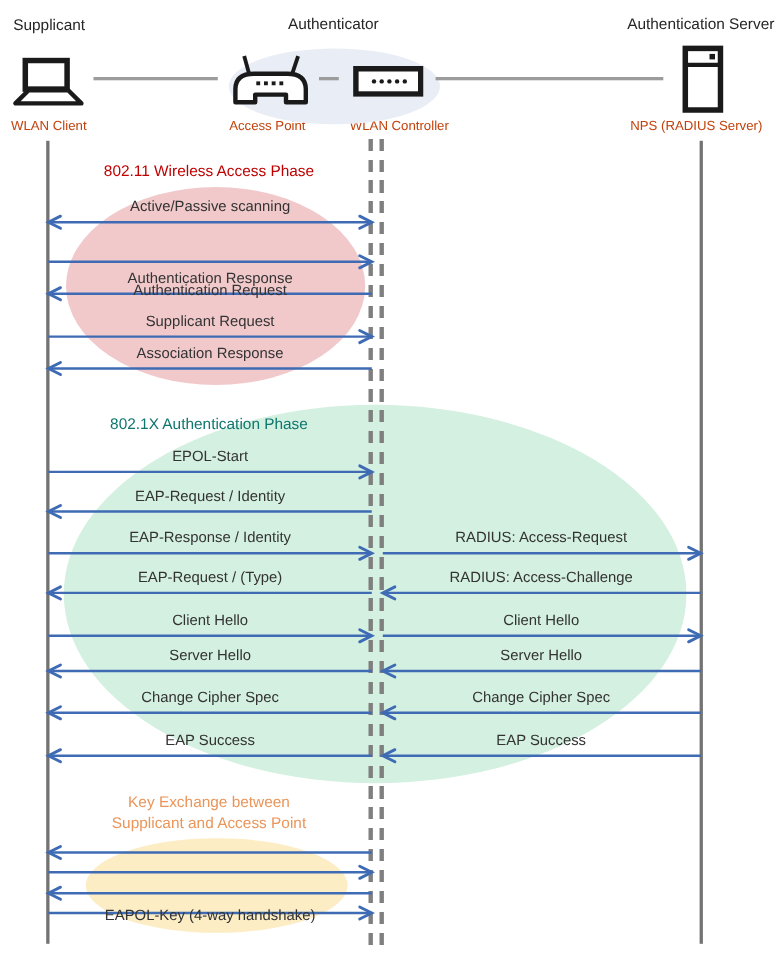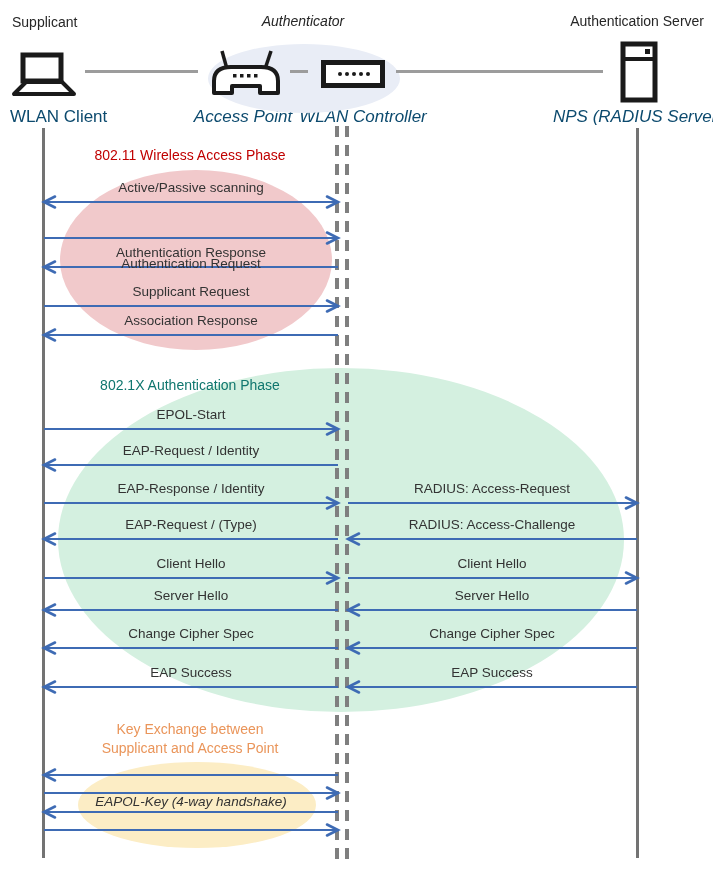--- a/index.html
+++ b/index.html
@@ -1,22 +1,22 @@
 <!DOCTYPE html>
 <html><head>
 <meta charset="utf-8">
 <style>
   html,body { margin:0; padding:0; background:#ffffff; }
   #canvas {
     position:relative; width:713px; height:875px; background:#fff;
     font-family:"Liberation Sans", sans-serif; overflow:hidden;
   }
   .role-label { position:absolute; font-size:14px; color:#262626; white-space:nowrap; }
-  .node-label { position:absolute; font-size:17px; color:#0c4a6e; white-space:nowrap; }
-  .center { text-align:center;font-style:italic; }
+  .node-label { position:absolute; font-size:12px; color:#c2410c; white-space:nowrap; }
+  .center { text-align:center; }
   .right { text-align:right; }
   .ellipse { position:absolute; border-radius:50%; z-index:1; }
   .lifeline { position:absolute; width:3px; z-index:2; }
   .lifeline-dashed { position:absolute; width:4px; z-index:2; }
   .connector { position:absolute; height:3px; z-index:2; }
   .icon { position:absolute; z-index:3; }
   .phase-title { position:absolute; font-size:14px; z-index:4; text-align:center; white-space:pre-line; line-height:19px; }
   .msg-label { position:absolute; font-size:13.5px; color:#333333; text-align:center; z-index:4; white-space:nowrap; }
   svg.msg-arrow { position:absolute; z-index:3; overflow:visible; }
 </style>
@@ -184,19 +184,19 @@
         <polyline points="15,4.5 4,10 15,15.5" fill="none" stroke="#3E6BB4" stroke-width="2.6" stroke-linecap="round"></polyline>
       </svg>
       <svg class="msg-arrow" width="302" height="20" style="left: 40px; top: 783px;">
         <line x1="4" y1="10" x2="298" y2="10" stroke="#3E6BB4" stroke-width="2.2"></line>
         <polyline points="287,4.5 298,10 287,15.5" fill="none" stroke="#3E6BB4" stroke-width="2.6" stroke-linecap="round"></polyline>
       </svg>
       <svg class="msg-arrow" width="302" height="20" style="left: 40px; top: 802px;">
         <line x1="4" y1="10" x2="298" y2="10" stroke="#3E6BB4" stroke-width="2.2"></line>
         <polyline points="15,4.5 4,10 15,15.5" fill="none" stroke="#3E6BB4" stroke-width="2.6" stroke-linecap="round"></polyline>
       </svg>
-      <div class="msg-label" style="left: 41px; top: 794px; width: 300px; font-style: italic;">EAPOL-Key (4-way handshake)</div>
+      <div class="msg-label" style="left: 41px; top: 824px; width: 300px;">EAPOL-Key (4-way handshake)</div>
       <svg class="msg-arrow" width="302" height="20" style="left: 40px; top: 820px;">
         <line x1="4" y1="10" x2="298" y2="10" stroke="#3E6BB4" stroke-width="2.2"></line>
         <polyline points="287,4.5 298,10 287,15.5" fill="none" stroke="#3E6BB4" stroke-width="2.6" stroke-linecap="round"></polyline>
       </svg>
     </div>
 </div>
 
 </body></html>

